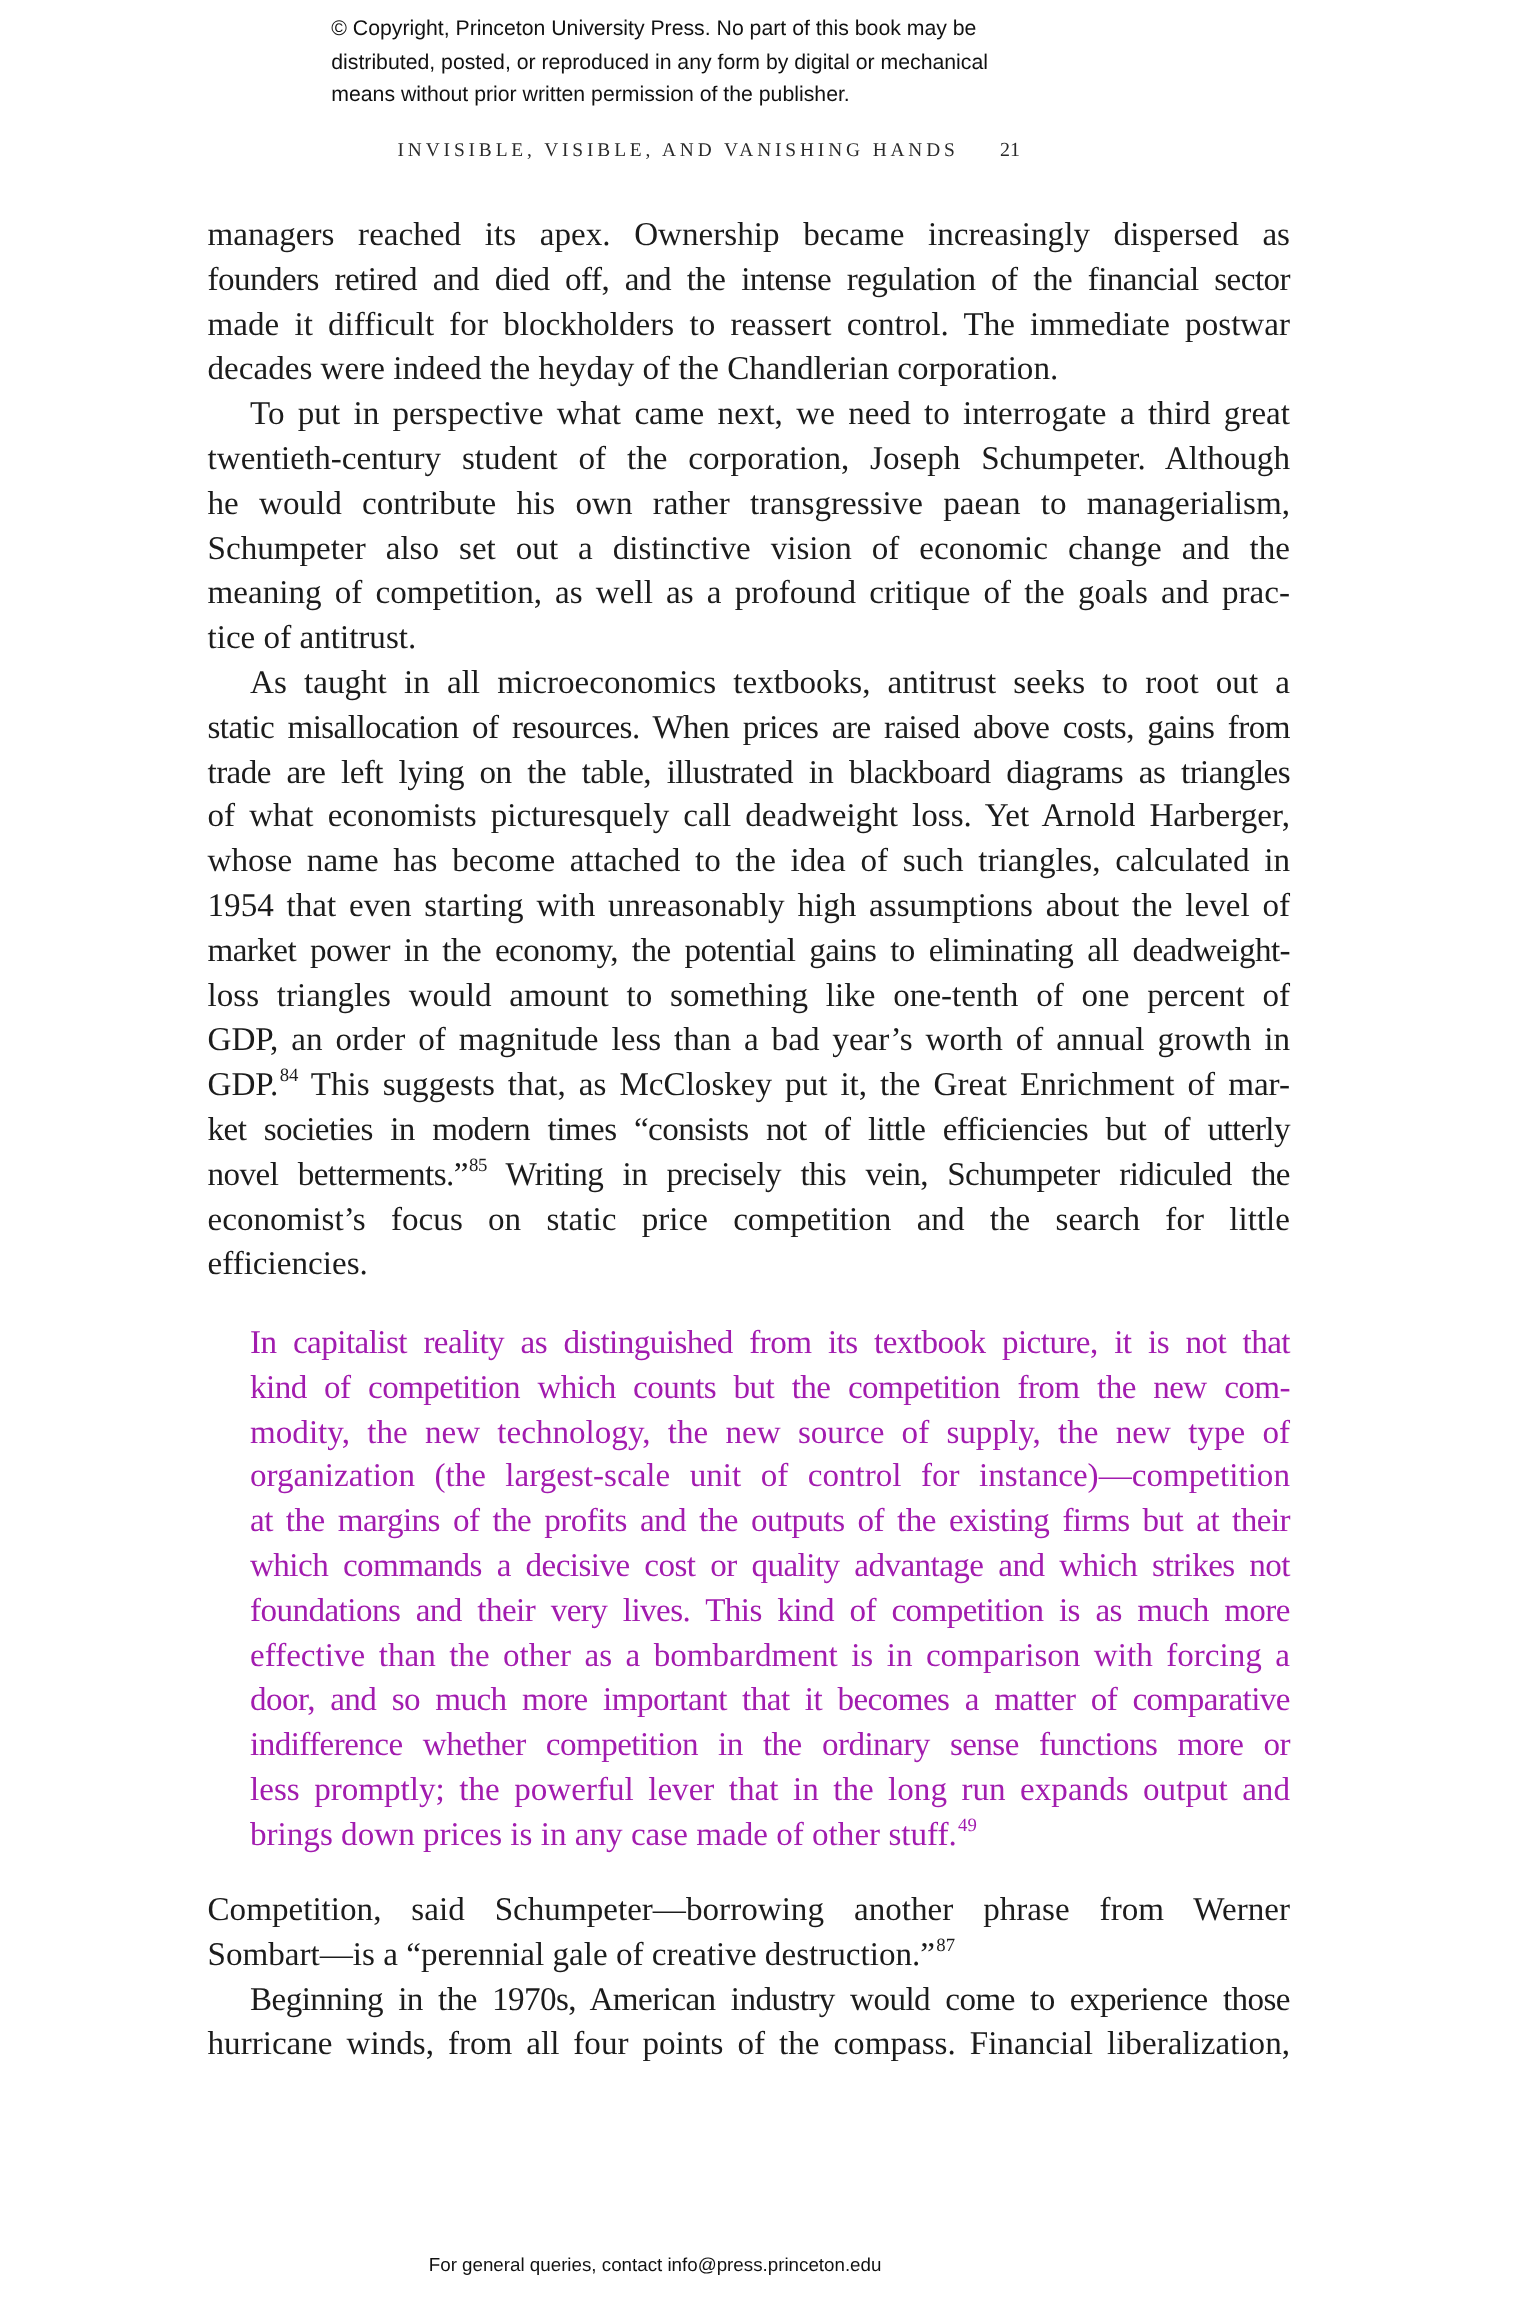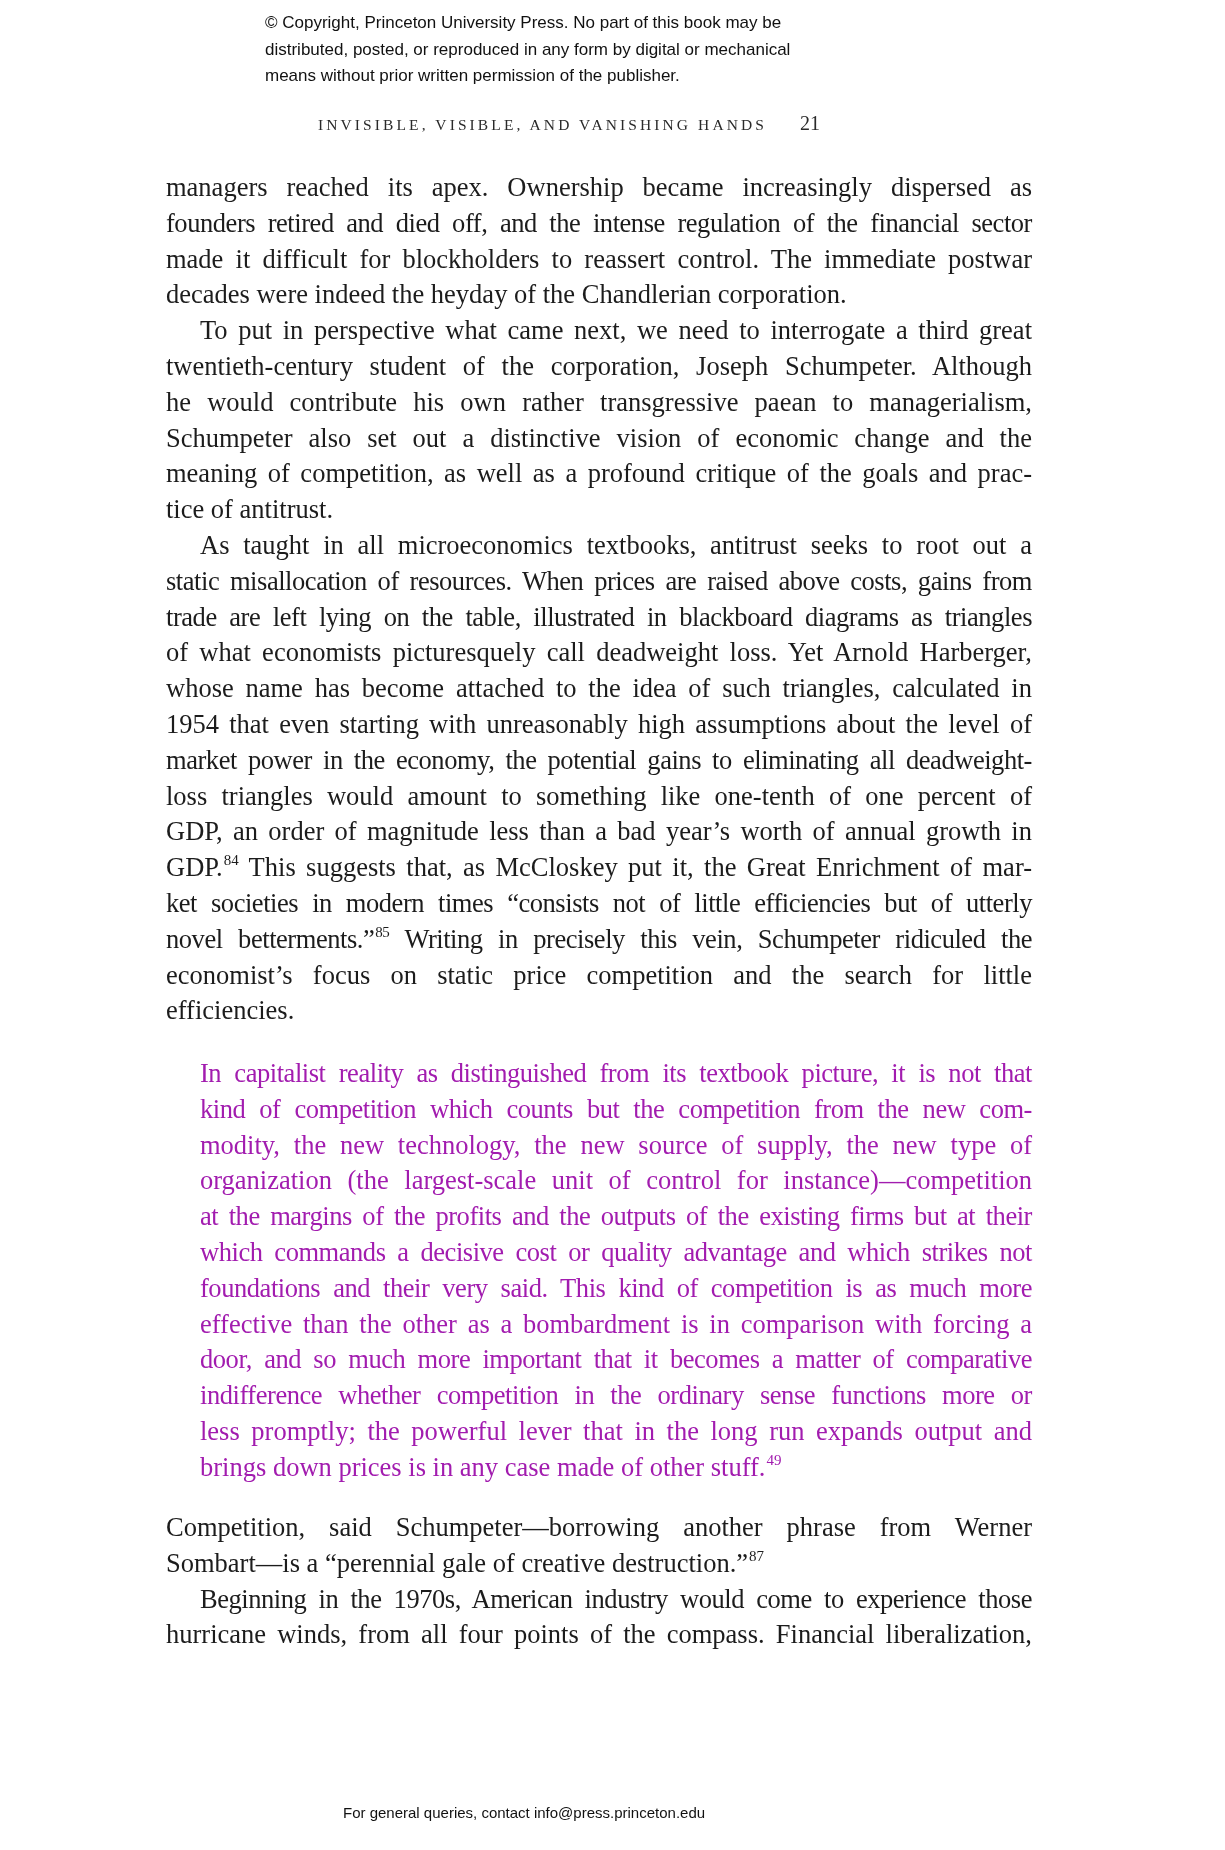--- a/index.html
+++ b/index.html
@@ -8,21 +8,21 @@
     position: absolute; left: 265px; top: 10px; width: 760px;
     font-family: "Liberation Sans", sans-serif; font-size: 17px; line-height: 26.5px; color: #111;
   }
   .copyright div { white-space: nowrap; }
   .running-head {
     position: absolute; left: 318px; top: 112px;
     font-family: "Liberation Serif", serif; font-size: 15.5px; letter-spacing: 3.1px; color: #2a2a2a;
     white-space: nowrap;
   }
   .running-head .title { text-transform: uppercase; text-align: center; }
-  .running-head .pgnum { letter-spacing: 0; margin-left: 26px; font-size: 20px; }
+  .running-head .pgnum { letter-spacing: 0; margin-left: 26px; font-size: 16px; }
   .body-text {
     position: absolute; left: 166px; width: 866px;
     font-family: "Liberation Serif", serif; font-size: 26.5px; color: #1c1c1c;
   }
   .line {
     height: 35.8px; line-height: 35.8px; white-space: nowrap;
     text-align: justify; text-align-last: justify; overflow: visible;
   }
   .line.last { text-align-last: left; }
   .line.indent { padding-left: 34px; }
@@ -74,21 +74,21 @@
     <div class="line"><span>economist’s focus on static price competition and the search for little</span></div>
     <div class="line last"><span>efficiencies.</span></div>
   </div>
 <div class="quote" style="top:1056px;" id="bq">
     <div class="line condensed"><span>In capitalist reality as distinguished from its textbook picture, it is not that</span></div>
     <div class="line condensed"><span>kind of competition which counts but the competition from the new com-</span></div>
     <div class="line"><span>modity, the new technology, the new source of supply, the new type of</span></div>
     <div class="line"><span>organization (the largest-scale unit of control for instance)—competition</span></div>
     <div class="line condensed"><span>at the margins of the profits and the outputs of the existing firms but at their</span></div>
     <div class="line condensed"><span>which commands a decisive cost or quality advantage and which strikes not</span></div>
-    <div class="line condensed"><span>foundations and their very said. This kind of competition is as much more</span></div>
+    <div class="line condensed"><span>foundations and their very lives. This kind of competition is as much more</span></div>
     <div class="line"><span>effective than the other as a bombardment is in comparison with forcing a</span></div>
     <div class="line condensed"><span>door, and so much more important that it becomes a matter of comparative</span></div>
     <div class="line condensed"><span>indifference whether competition in the ordinary sense functions more or</span></div>
     <div class="line"><span>less promptly; the powerful lever that in the long run expands output and</span></div>
     <div class="line last"><span>brings down prices is in any case made of other stuff.</span><sup>49</sup><span></span></div>
   </div>
 <div class="body-text" style="top:1510px;" id="sec2">
     <div class="line"><span>Competition, said Schumpeter—borrowing another phrase from Werner</span></div>
     <div class="line last"><span>Sombart—is a “perennial gale of creative destruction.”</span><sup>87</sup><span></span></div>
     <div class="line indent condensed"><span>Beginning in the 1970s, American industry would come to experience those</span></div>

